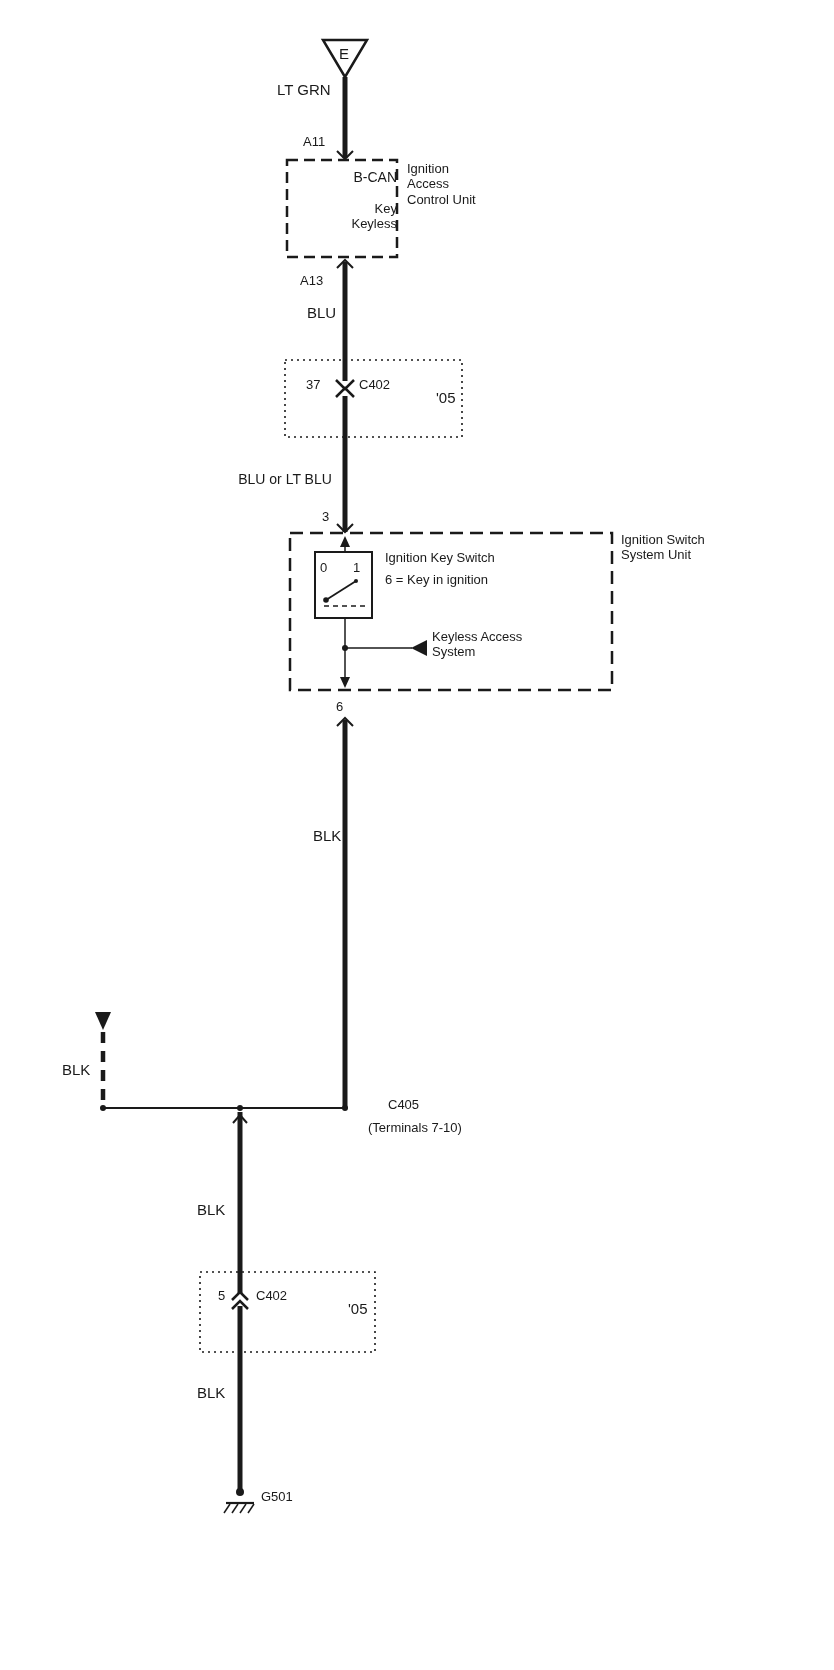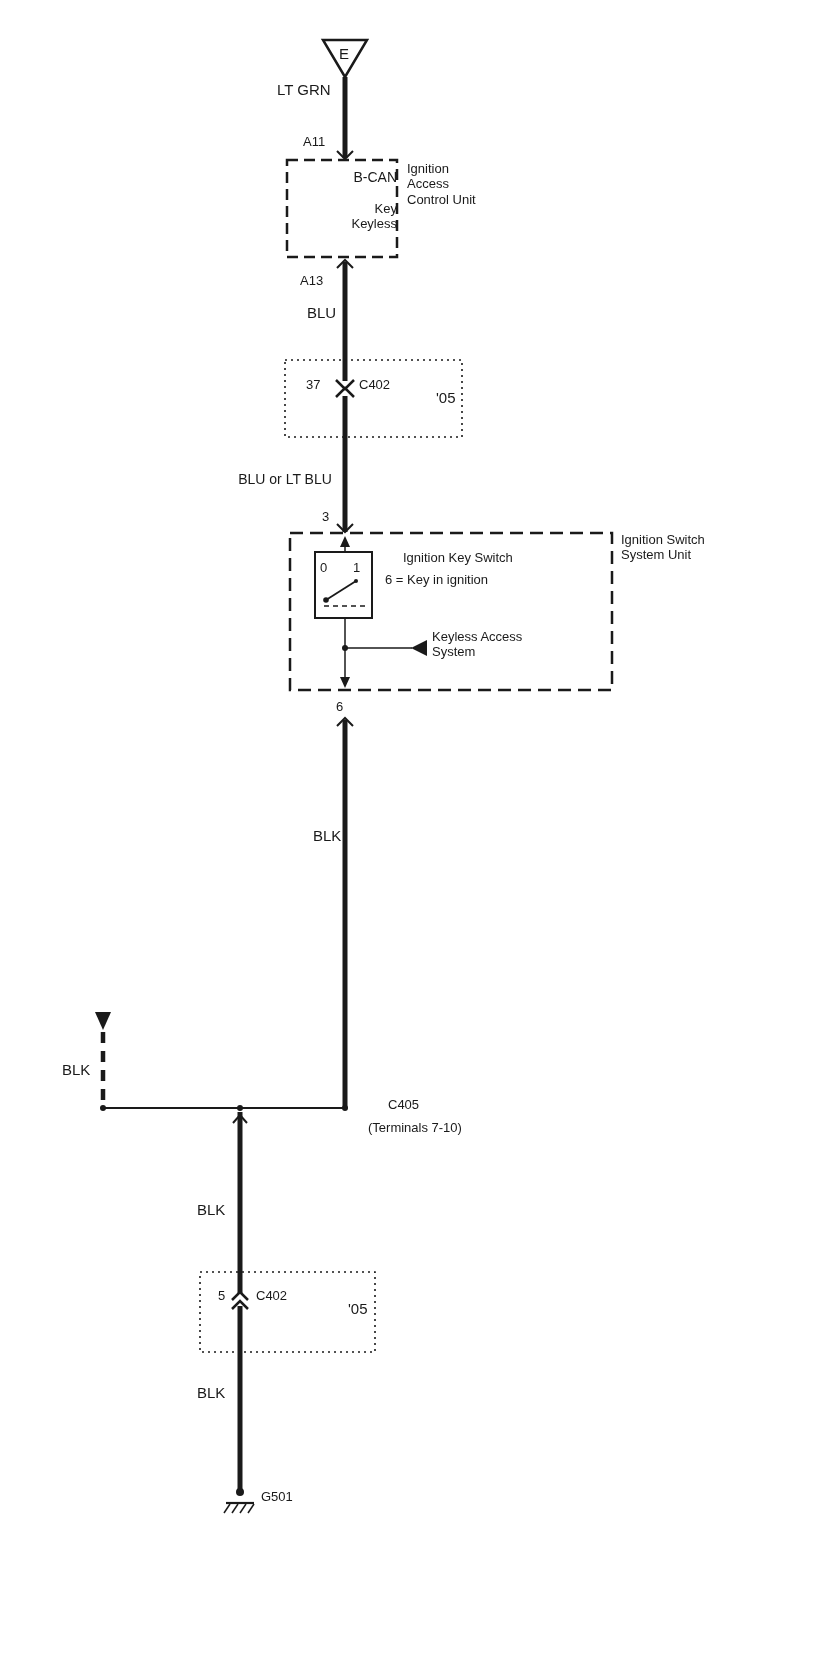--- a/index.html
+++ b/index.html
@@ -99,21 +99,21 @@
 
   <div class="lbl f17" style="left:306px;top:377px">37</div>
   <div class="lbl f17" style="left:359px;top:377px">C402</div>
   <div class="lbl f16" style="left:436px;top:389px">'05</div>
 
   <div class="lbl f14 rt" style="left:235px;top:471px;width:100px">BLU or LT BLU</div>
   <div class="lbl f17" style="left:322px;top:509px">3</div>
 
   <div class="lbl f17" style="left:621px;top:532px">Ignition Switch
 System Unit</div>
-  <div class="lbl f17" style="left:403px;top:550px">Ignition Key Switch</div>
+  <div class="lbl f17" style="left:385px;top:550px">Ignition Key Switch</div>
   <div class="lbl f17" style="left:385px;top:572px">6 = Key in ignition</div>
   <div class="lbl f13" style="left:320px;top:560px">0</div>
   <div class="lbl f13" style="left:353px;top:560px">1</div>
   <div class="lbl f17" style="left:432px;top:629px">Keyless Access
 System</div>
 
   <div class="lbl f17" style="left:336px;top:699px">6</div>
   <div class="lbl f15" style="left:313px;top:827px">BLK</div>
   <div class="lbl f15" style="left:62px;top:1061px">BLK</div>
 

